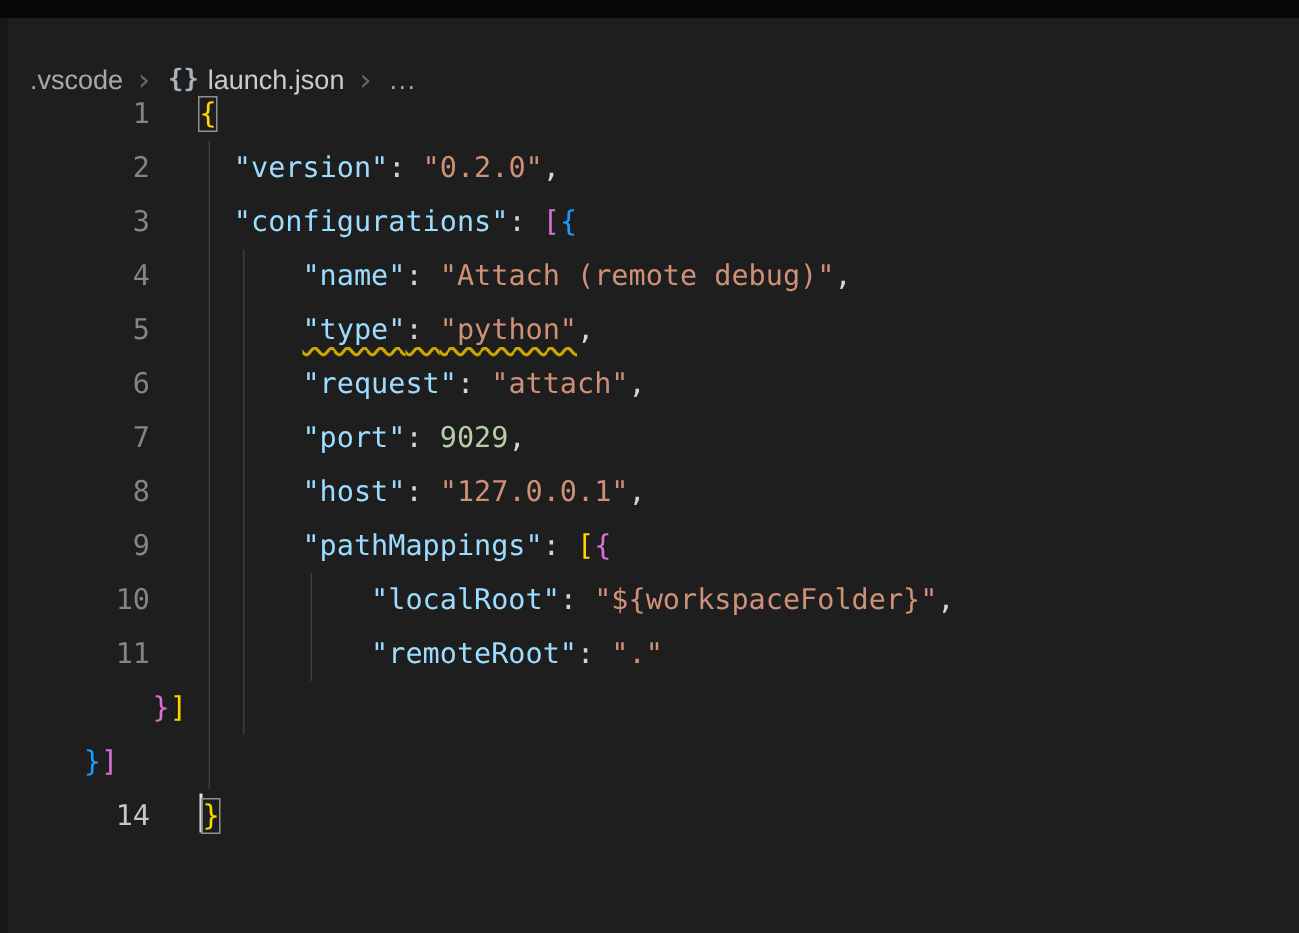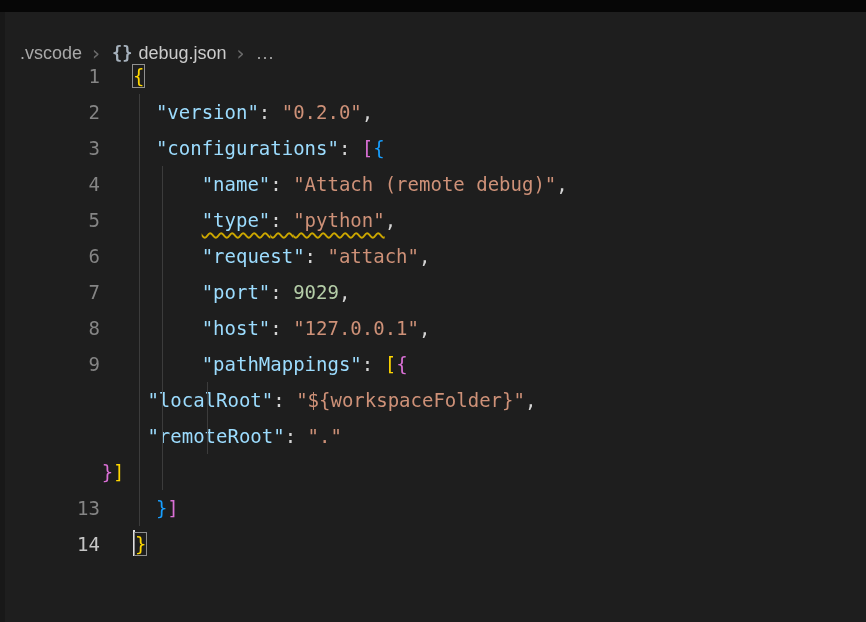--- a/index.html
+++ b/index.html
@@ -79,21 +79,21 @@
 </head>
 <body>
 
 <div class="topbar"></div>
 <div class="left-edge"></div>
 
 <div class="breadcrumb">
   <span class="crumb folder">.vscode</span>
   <span class="sep">›</span>
   <span class="json-icon">{}</span>
-  <span class="crumb file">debug.json</span>
+  <span class="crumb file">launch.json</span>
   <span class="sep">›</span>
   <span class="crumb more">...</span>
 </div>
 
 <div class="editor">
   <div class="guide g1"></div>
   <div class="guide g2"></div>
   <div class="guide g3"></div>
   <div id="editor-lines">
       <div class="line">
@@ -126,30 +126,31 @@
       </div>
       <div class="line">
         <span class="gutter">8</span>
         <span class="code"><span class="tok p">      </span><span class="tok k">"host"</span><span class="tok p">: </span><span class="tok s">"127.0.0.1"</span><span class="tok p">,</span></span>
       </div>
       <div class="line">
         <span class="gutter">9</span>
         <span class="code"><span class="tok p">      </span><span class="tok k">"pathMappings"</span><span class="tok p">: </span><span class="tok b1">[</span><span class="tok b2">{</span></span>
       </div>
       <div class="line">
+        <span class="gutter">10</span>
         <span class="code"><span class="tok p">          </span><span class="tok k">"localRoot"</span><span class="tok p">: </span><span class="tok s">"${workspaceFolder}"</span><span class="tok p">,</span></span>
       </div>
       <div class="line">
+        <span class="gutter">11</span>
         <span class="code"><span class="tok p">          </span><span class="tok k">"remoteRoot"</span><span class="tok p">: </span><span class="tok s">"."</span></span>
       </div>
       <div class="line">
         <span class="code"><span class="tok p">      </span><span class="tok b2">}</span><span class="tok b1">]</span></span>
       </div>
       <div class="line">
-        <span class="gutter">13</span>
         <span class="code"><span class="tok p">  </span><span class="tok b3">}</span><span class="tok b2">]</span></span>
       </div>
       <div class="line active">
         <span class="gutter">14</span>
         <span class="code"><span class="cursor"></span><span class="tok b1 box">}</span></span>
       </div>
     </div>
 </div>
 
 </body></html>

